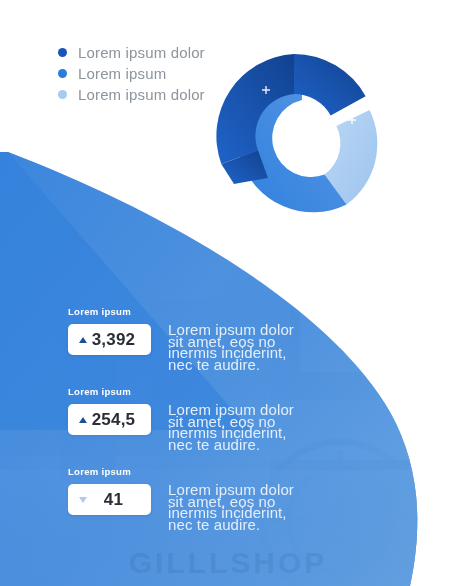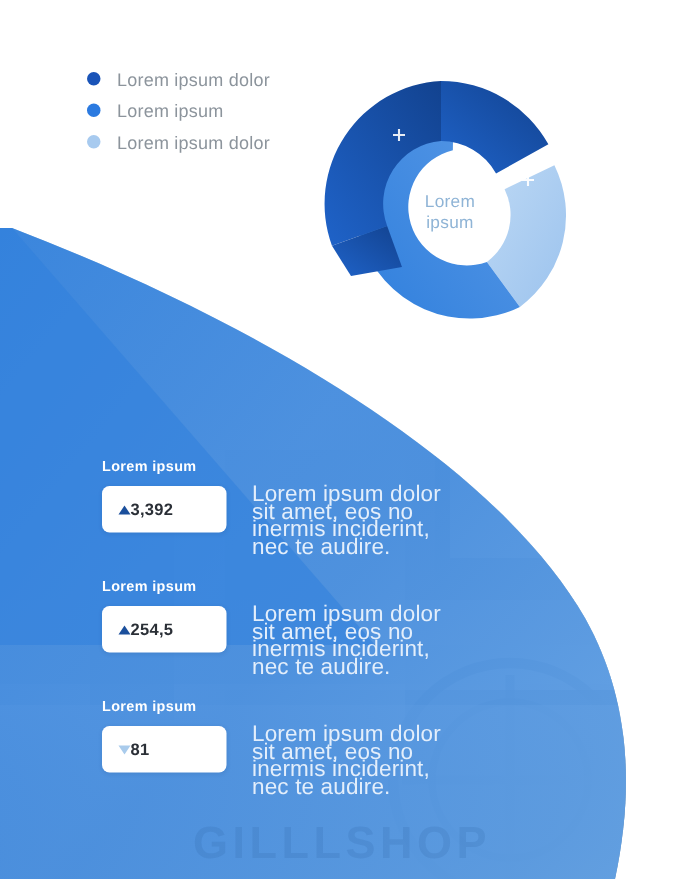--- a/index.html
+++ b/index.html
@@ -12,21 +12,21 @@
 
   
   .bg-layer{position:absolute;inset:0;}
   .bg-svg{position:absolute;left:0;top:0;}
 
   
   .legend{position:absolute;left:58px;top:42px;}
   .legend-row{display:flex;align-items:center;height:21px;}
   .legend-dot{width:9px;height:9px;border-radius:50%;flex:0 0 auto;}
   .legend-label{
-    margin-left:11px;font-size:12px;color:#8c949c;letter-spacing:.15px;
+    margin-left:11px;font-size:15px;color:#8c949c;letter-spacing:.15px;
     white-space:nowrap;line-height:1;
   }
 
   
   .donut{position:absolute;left:196px;top:38px;width:208px;height:208px;}
   .donut-center{
     position:absolute;left:50%;top:50%;transform:translate(-50%,-50%);
     text-align:center;font-size:11.5px;line-height:14px;color:#8fb4d6;
     letter-spacing:.2px;width:80px;
   }
@@ -41,22 +41,22 @@
   .card-body{display:flex;align-items:flex-start;}
   .pill{
     width:83px;height:31px;background:#ffffff;border-radius:5px;
     box-shadow:0 1px 3px rgba(20,60,110,.14);
     display:flex;align-items:center;flex:0 0 auto;
   }
   .tri{width:0;height:0;margin-left:11px;flex:0 0 auto;}
   .tri.up{border-left:4.5px solid transparent;border-right:4.5px solid transparent;border-bottom:6px solid #1b4f9c;}
   .tri.down{border-left:4.5px solid transparent;border-right:4.5px solid transparent;border-top:6px solid #a9cbec;}
   .pill-value{
-    flex:1;text-align:left;padding-right:11px;
-    font-size:11px;font-weight:bold;color:#2a2f36;letter-spacing:.2px;
+    flex:1;text-align:center;padding-right:11px;
+    font-size:17px;font-weight:bold;color:#2a2f36;letter-spacing:.2px;
   }
   .card-desc{
     margin-left:17px;width:132px;
     font-size:15px;line-height:11.6px;color:#e3eefb;letter-spacing:.1px;
   }
 
   
   .watermark{
     position:absolute;left:0;top:546px;width:456px;text-align:center;
     font-size:30px;font-weight:bold;letter-spacing:3px;
@@ -183,24 +183,20 @@
         <path d="M 66,52 L 74,52 M 70,48 L 70,56"></path>
       </g>
       <g stroke="#ffffff" stroke-width="1.4" opacity="0.95">
         <path d="M 152,82 L 160,82 M 156,78 L 156,86"></path>
       </g>
       <g stroke="#ffffff" stroke-width="1.4" opacity="0.95">
         <path d="M 76,178 L 84,178 M 80,174 L 80,182"></path>
       </g>
     </svg>
 
-    <div class="donut-center">
-      <div>Lorem</div>
-      <div>ipsum</div>
-    </div>
   </div>
 
   <div class="cards">
 
     <div class="card" style="top:306px">
       <div class="card-title">Lorem ipsum</div>
       <div class="card-body">
         <div class="pill">
           <span class="tri up"></span>
           <span class="pill-value">3,392</span>
@@ -218,21 +214,21 @@
         </div>
         <div class="card-desc">Lorem ipsum dolor sit amet, eos no inermis inciderint, nec te audire.</div>
       </div>
     </div>
 
     <div class="card" style="top:466px">
       <div class="card-title">Lorem ipsum</div>
       <div class="card-body">
         <div class="pill">
           <span class="tri down"></span>
-          <span class="pill-value">81</span>
+          <span class="pill-value">41</span>
         </div>
         <div class="card-desc">Lorem ipsum dolor sit amet, eos no inermis inciderint, nec te audire.</div>
       </div>
     </div>
 
   </div>
 
   <div class="watermark">GILLLSHOP</div>
 
 </div>

